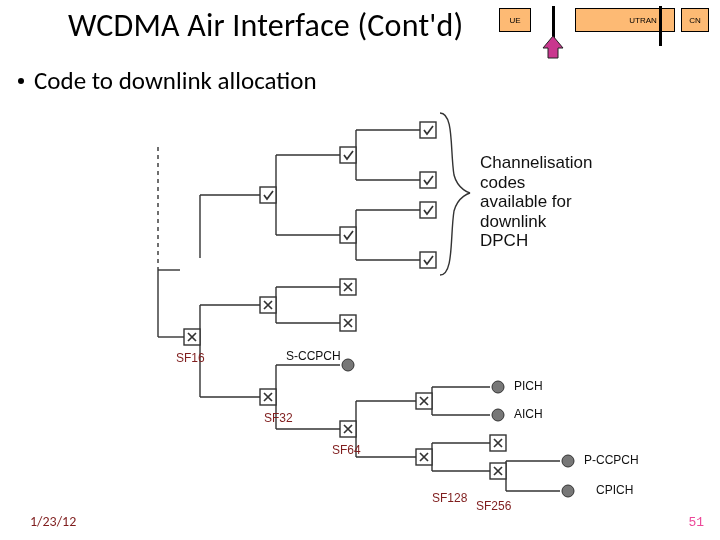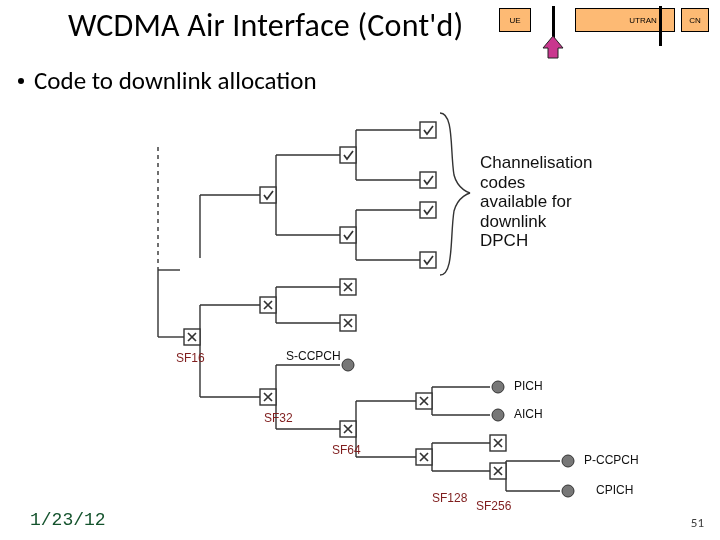--- a/index.html
+++ b/index.html
@@ -40,30 +40,30 @@
     background: #000;
     border-radius: 50%;
     vertical-align: middle;
     margin-right: 10px;
     margin-bottom: 4px;
   }
   .footer-date {
     position: absolute;
     left: 30px;
     bottom: 10px;
-    font-size: 18px;
-    color: #14532d;
-    font-family: Liberation Mono, monospace;
+    font-size: 14px;
+    color: #7f1d1d;
   }
   .footer-num {
     position: absolute;
     right: 16px;
     bottom: 10px;
     font-size: 13px;
-    color: #404040;
+    color: #ec4899;
+    font-family: Liberation Mono, monospace;
   }
   
   .mini {
     position: absolute;
     top: 8px;
     right: 6px;
     width: 215px;
     height: 50px;
   }
   .mini .box {

